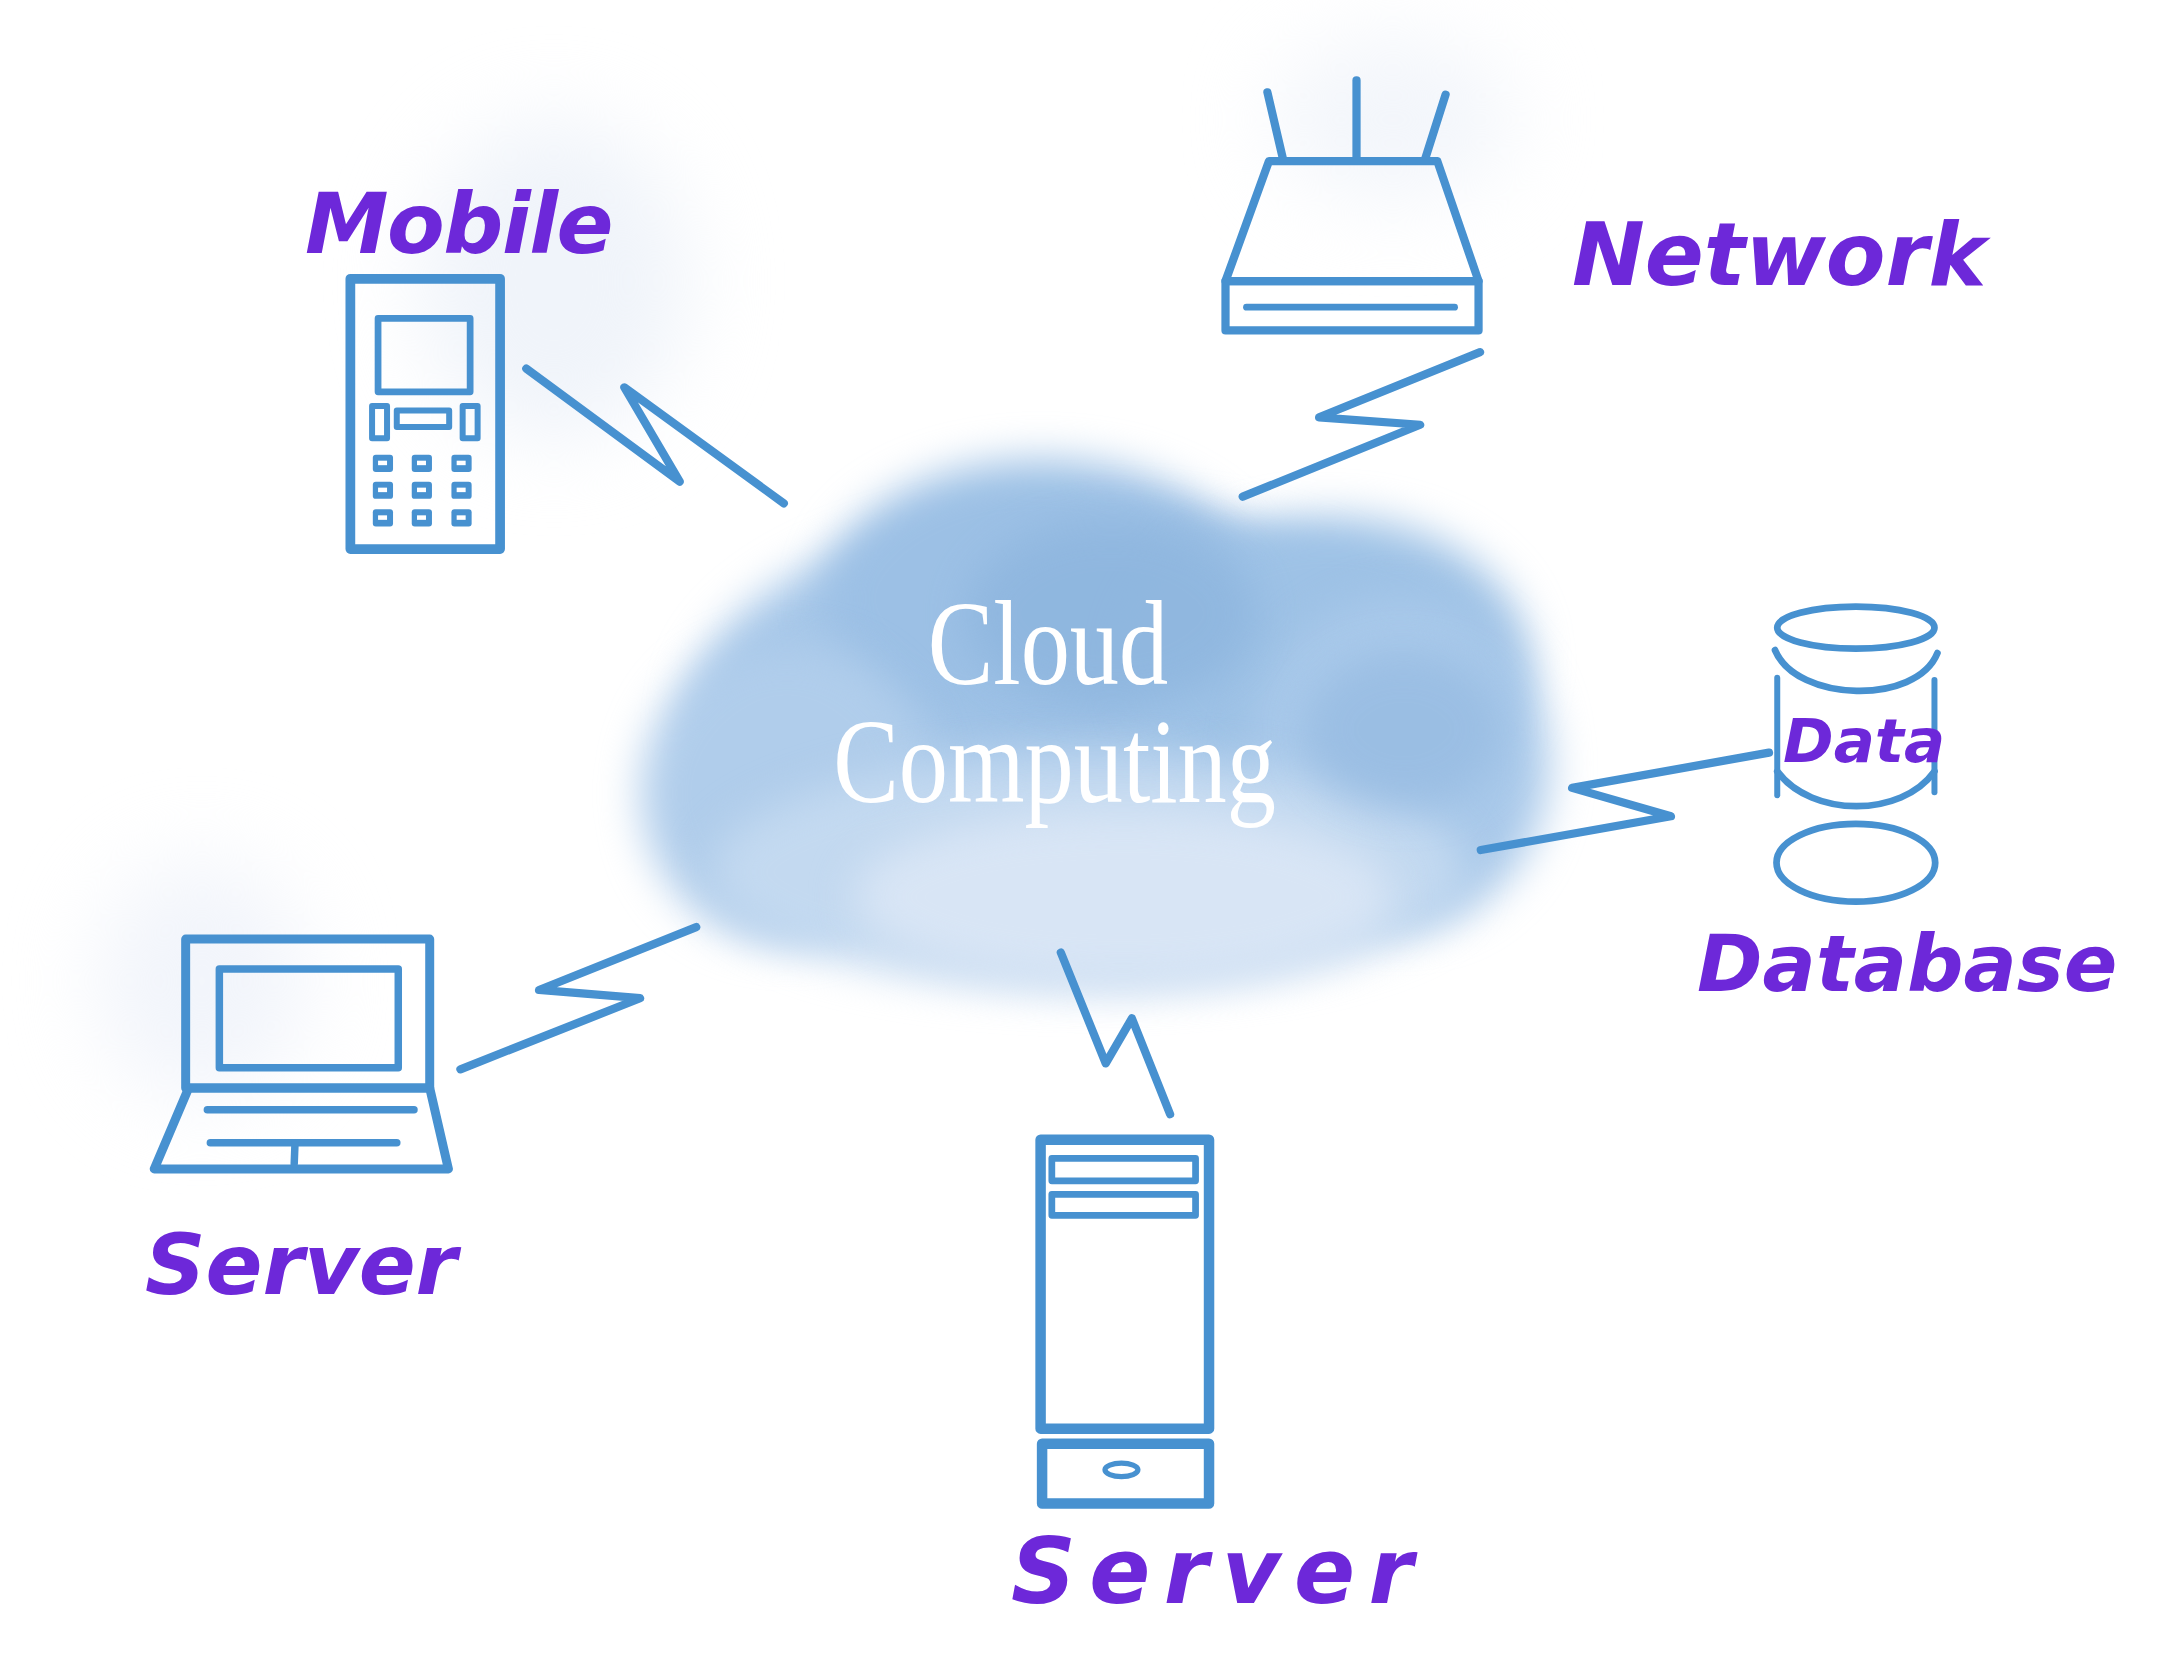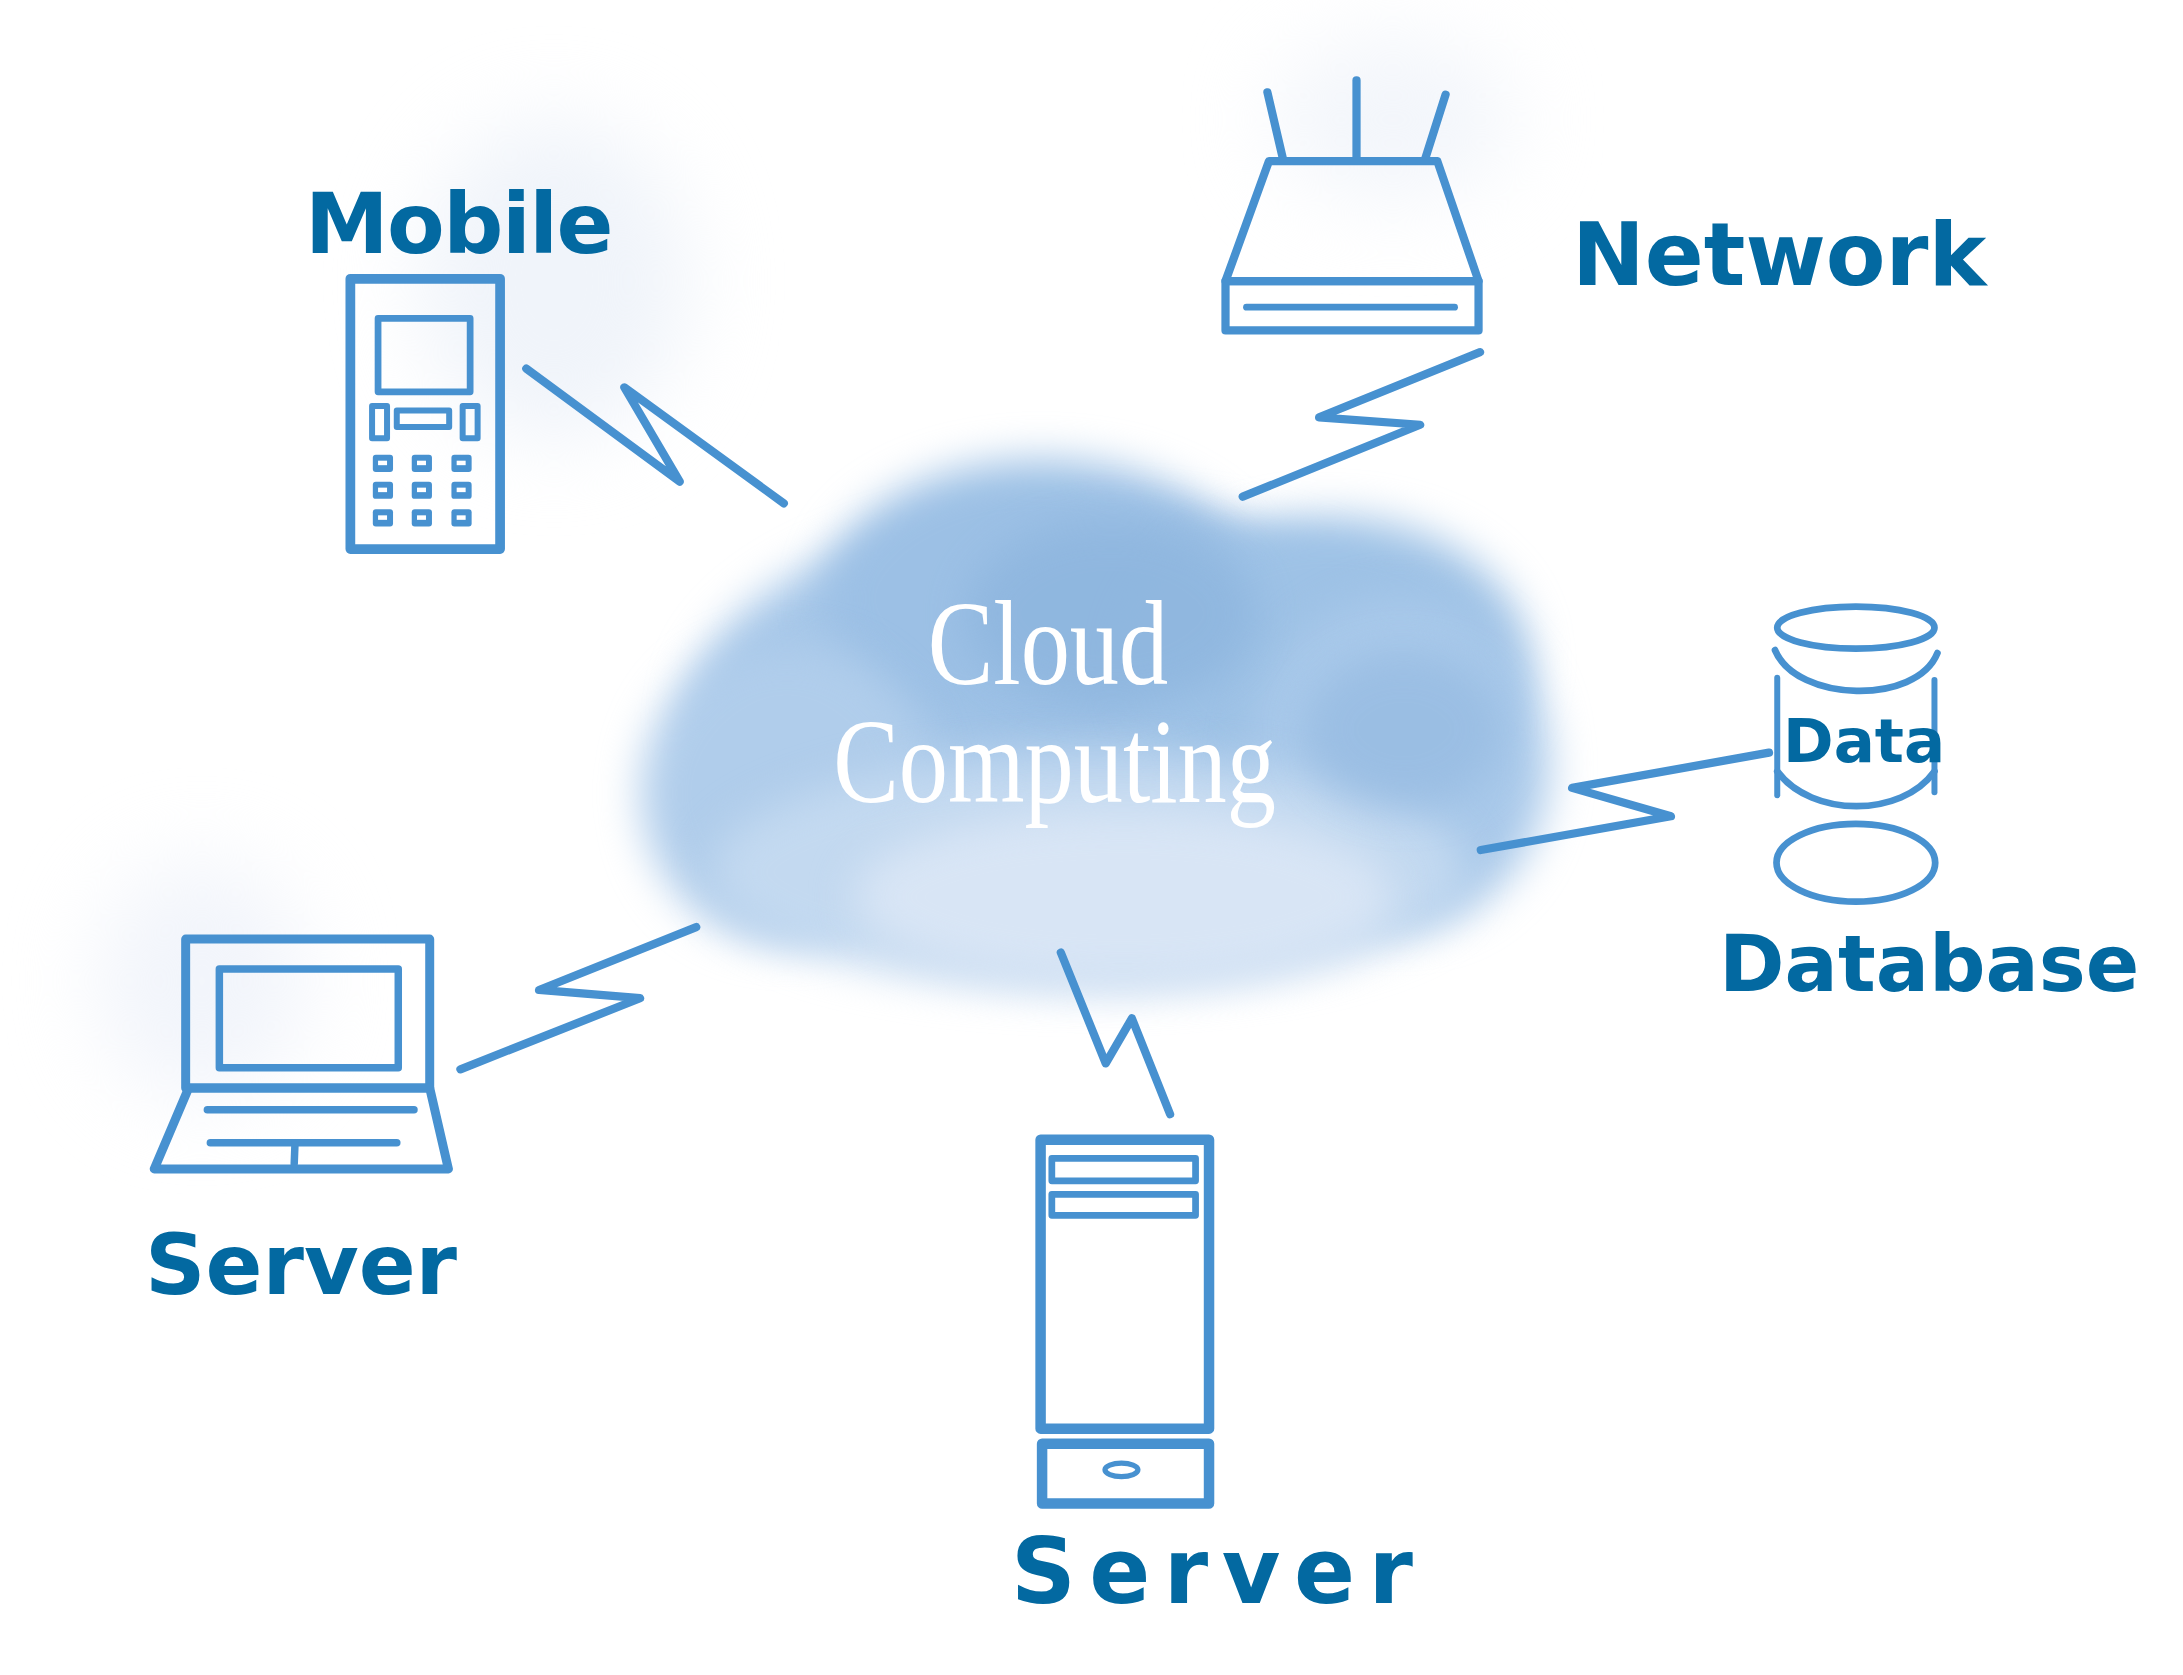--- a/index.html
+++ b/index.html
@@ -26,27 +26,27 @@
   .p9{left:1303px;top:651px;width:202px;height:157px;background:#95bae1;opacity:.7;}
 
   
   #cloud-title{position:absolute;left:786px;top:585px;width:524px;
       text-align:center;color:#ffffff;
       font-family:"Liberation Serif","DejaVu Serif",serif;
       font-size:120px;line-height:118px;font-weight:400;
       transform:scaleX(0.82);transform-origin:50% 50%;}
 
   
-  .label{position:absolute;color:#0369a1;font-weight:bold;
+  .label{position:absolute;color:#6d28d9;font-style:italic;font-weight:bold;
          font-family:"DejaVu Sans",sans-serif;line-height:1;white-space:nowrap;}
   .label-mobile  {left:305px; top:182px; font-size:84px;letter-spacing:-1.5px;}
   .label-network {left:1572px;top:184px; font-size:87px;margin-top:28px;}
   .label-laptop  {left:145px; top:1223px;font-size:84px;}
   .label-server  {left:1011px;top:1527px;font-size:90px;letter-spacing:13.5px;}
-  .label-database{left:1697px;top:925px;font-size:79px;margin-left:22px;}
+  .label-database{left:1697px;top:925px;font-size:79px;}
   .label-data    {left:1783px;top:710px; font-size:61px;text-align:right;}
 
   
   #lineart{position:absolute;left:0;top:0;}
   .stroke{stroke:#4791d0;fill:none;stroke-linecap:round;stroke-linejoin:round;}
   .fillb{fill:#4791d0;stroke:none;}
   .fillw{fill:#ffffff;stroke:none;}
 </style>
 </head>
 <body>

